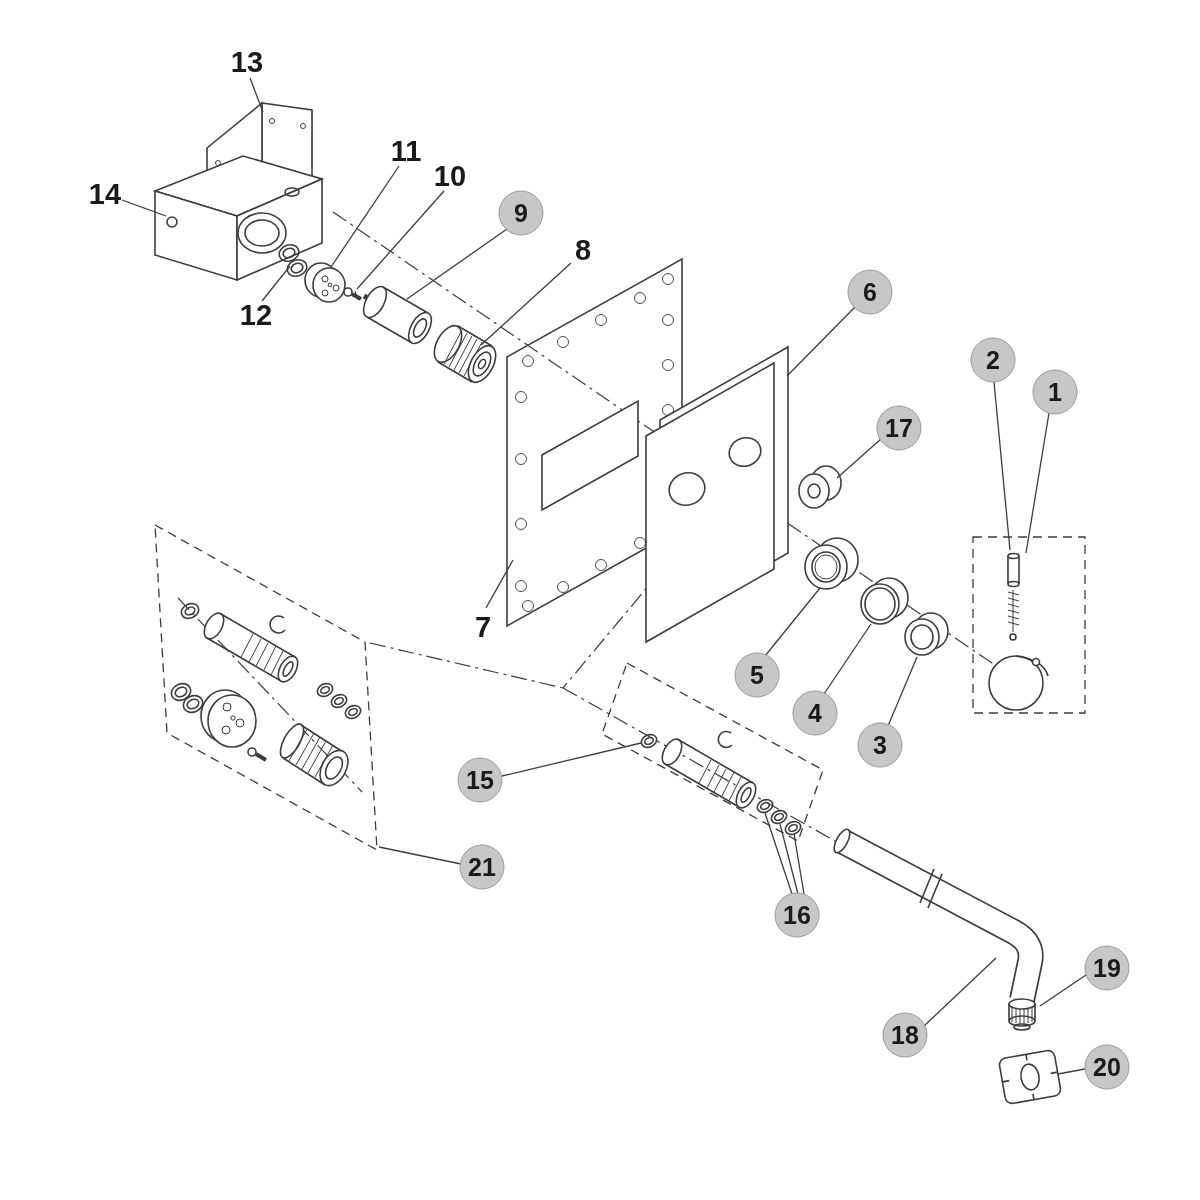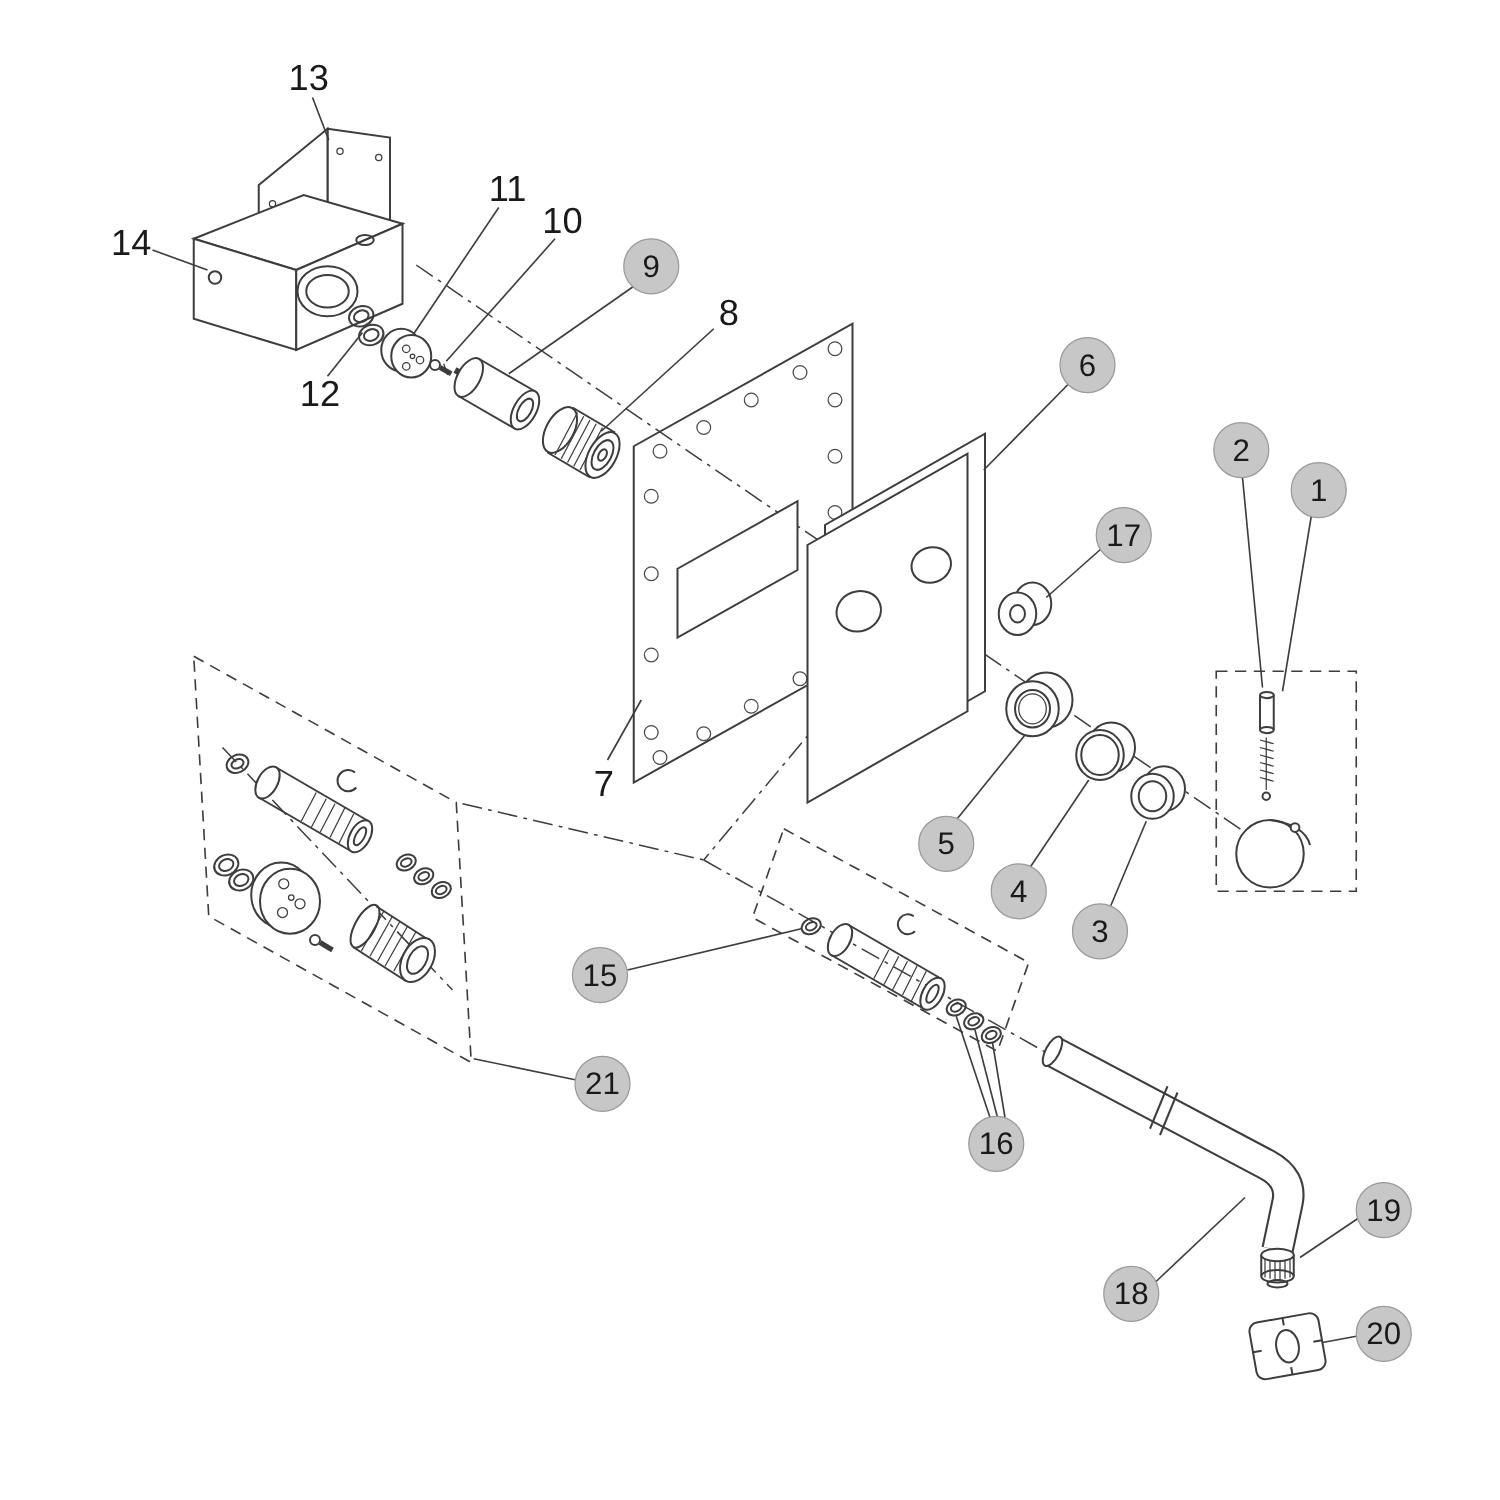--- a/index.html
+++ b/index.html
@@ -1,16 +1,16 @@
 <!DOCTYPE html>
 <html><head>
 <meta charset="utf-8">
 <style>
   html,body{margin:0;padding:0;background:#ffffff;}
-  .canvas{position:relative;width:1200px;height:1200px;background:#ffffff;overflow:hidden;}
+  .canvas{position:relative;width:1200px;height:1200px;background:#ffffff;overflow:hidden;font-weight:bold;}
   svg{font-family:"Liberation Sans", sans-serif;}
   .s{stroke:#3d3d3d;stroke-width:1.6;fill:none;}
   .sw{stroke:#3d3d3d;stroke-width:1.6;fill:#ffffff;}
   .thin{stroke:#3d3d3d;stroke-width:1;fill:none;}
   .leader{stroke:#3d3d3d;stroke-width:1.3;}
   .dashdot{stroke:#3d3d3d;stroke-width:1.2;stroke-dasharray:16 5 3 5;fill:none;}
   .dashbox{stroke:#3d3d3d;stroke-width:1.3;stroke-dasharray:9 6;fill:none;}
   .hole{fill:#ffffff;stroke:#4a4a4a;stroke-width:1;}
   .badge-circle{stroke:#9a9a9a;stroke-width:1;}
   .badge-label{font-size:25px;fill:#1a1a1a;text-anchor:middle;}

